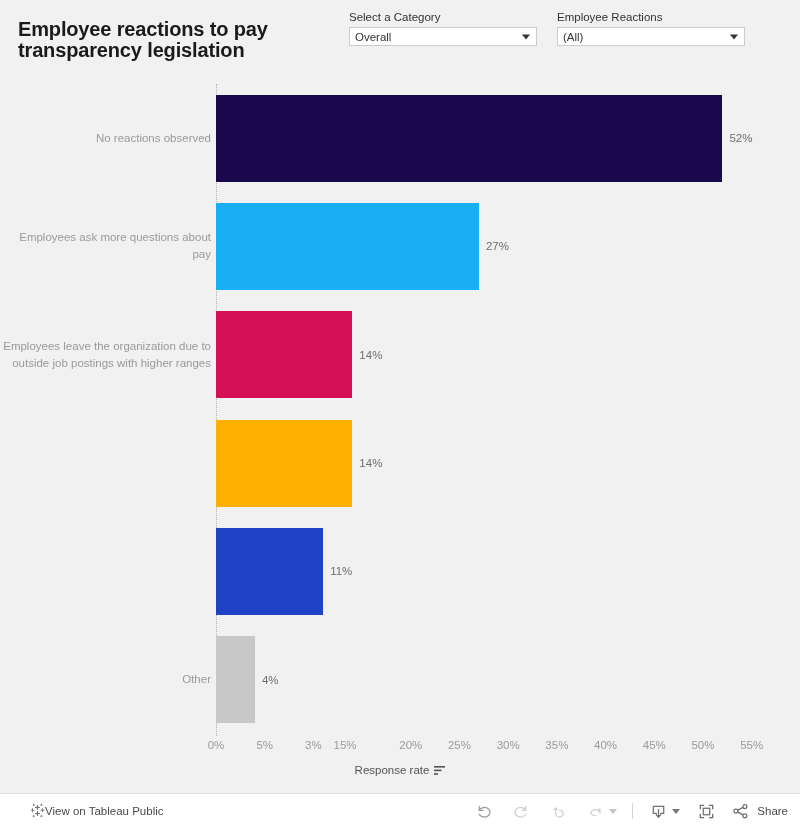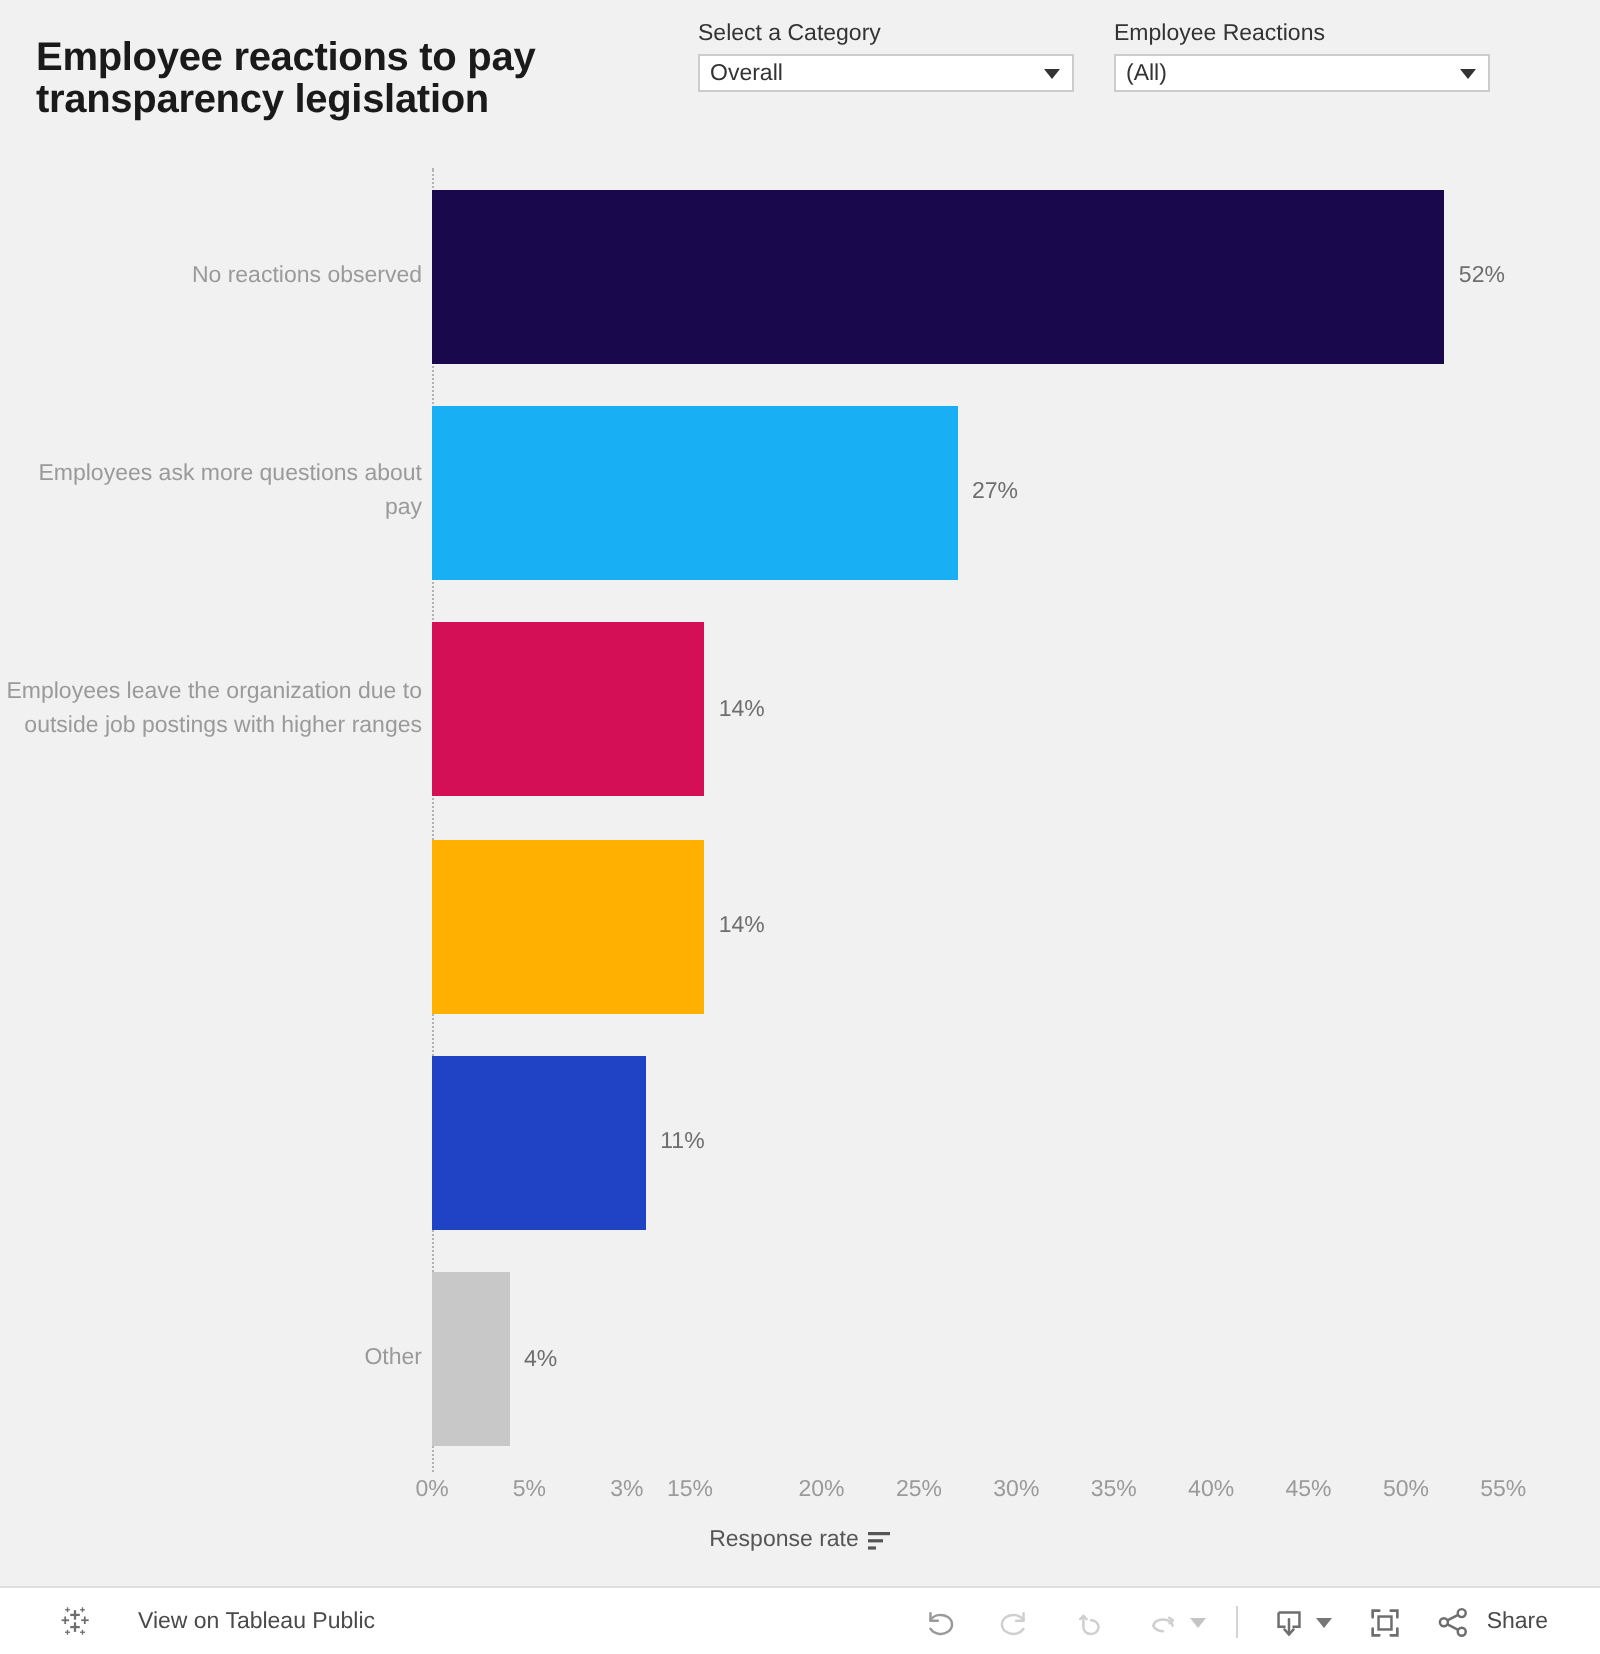--- a/index.html
+++ b/index.html
@@ -184,21 +184,21 @@
     height: 34px;
     background: #ffffff;
     border-top: 1px solid #e0e0e0;
     display: flex;
     align-items: center;
   }
 
   .tb-left {
     display: flex;
     align-items: center;
-    gap: 24px;
+    gap: 0;
     margin-left: 30px;
   }
   .tb-brand-text {
     font-size: 11.5px;
     color: #4a4a4a;
   }
 
   .tb-right {
     position: absolute;
     right: 0;
@@ -225,21 +225,21 @@
   .tb-divider {
     width: 1px;
     height: 16px;
     background: #d4d4d4;
     margin: 0 8px;
   }
   .tb-share {
     display: flex;
     align-items: center;
     gap: 7px;
-    padding-right: 26px;
+    padding-right: 12px;
     padding-left: 6px;
     height: 34px;
   }
   .tb-share-text {
     font-size: 11.5px;
     color: #4a4a4a;
   }
 </style>
 </head>
 <body>

